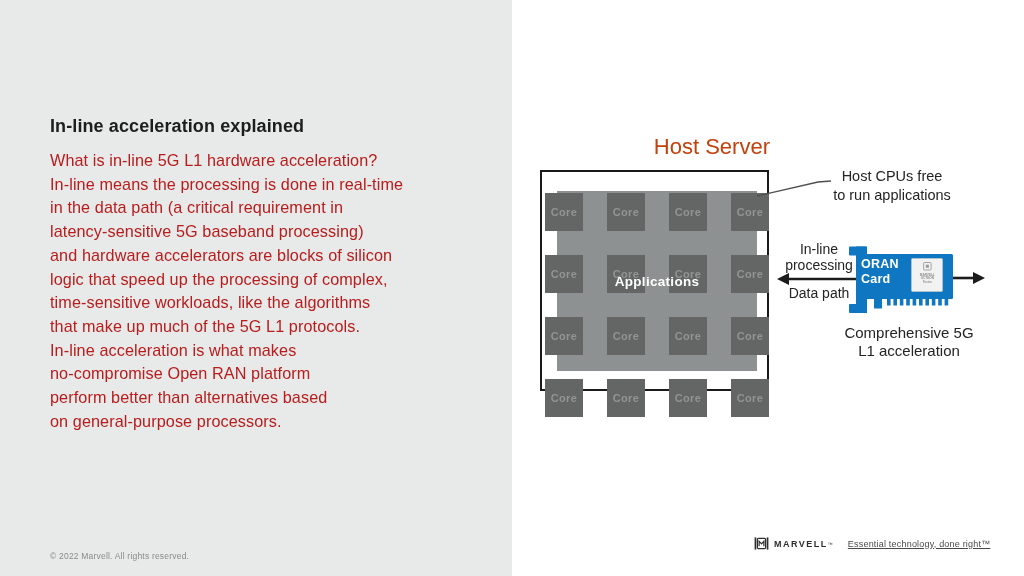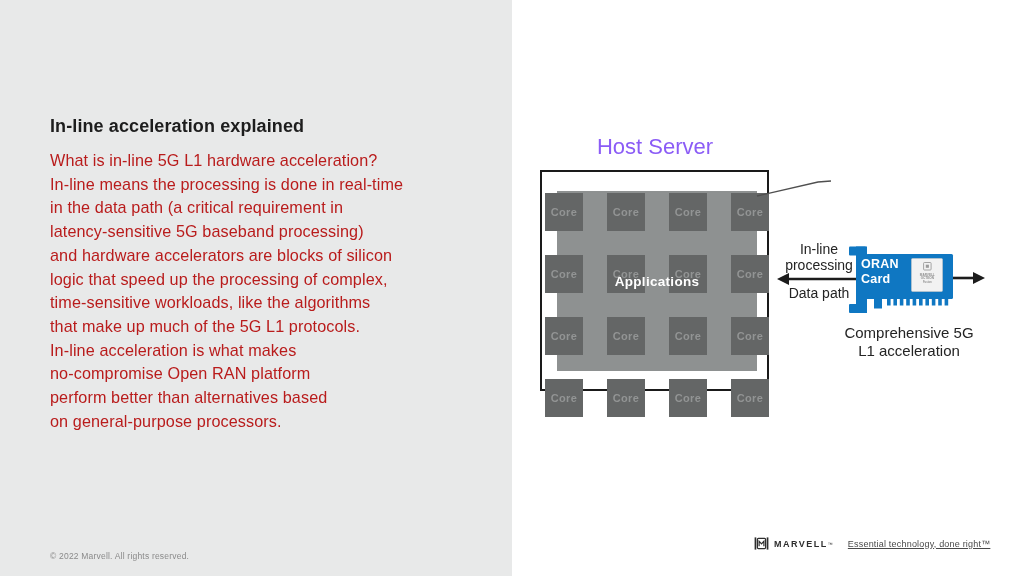--- a/index.html
+++ b/index.html
@@ -31,21 +31,21 @@
     white-space:pre-line;letter-spacing:.1px;
   }
   .copyright{
     position:absolute;left:50px;top:538px;
     font-size:8.5px;color:#8a8a8a;letter-spacing:.2px;margin-top:13px;
   }
 
   
   .host-title{
     position:absolute;left:540px;top:134px;width:230px;
-    text-align:center;font-size:22px;color:#8b5cf6;font-weight:400;
+    text-align:right;font-size:22px;color:#c2410c;font-weight:400;
   }
   .server-box{
     position:absolute;left:540px;top:170px;width:229px;height:221px;
     background:#ffffff;border:2px solid #1a1a1a;
   }
   .core-panel{
     position:absolute;left:15px;top:19px;width:200px;height:180px;
     background:var(--panel-gray);
     display:grid;
     grid-template-columns:repeat(4,38px);
@@ -157,20 +157,22 @@
     <g stroke="#1c1c1c" fill="#1c1c1c">
       <line x1="48" y1="119" x2="116" y2="119" stroke-width="2.6"></line>
       <polygon points="37,119 49,113 49,125" stroke="none"></polygon>
     </g>
     <g stroke="#1c1c1c" fill="#1c1c1c">
       <line x1="212" y1="118" x2="233" y2="118" stroke-width="2.6"></line>
       <polygon points="245,118 233,112 233,124" stroke="none"></polygon>
     </g>
   </svg>
 
+  <div class="callout-text">Host CPUs free
+to run applications</div>
   <div class="lbl inline-lbl">In-line
 processing</div>
   <div class="lbl datapath-lbl">Data path</div>
 
   <svg class="card-svg" viewBox="0 0 115 75">
     <g class="blue">
       <rect x="4" y="3.5" width="17" height="9" rx="1"></rect>
       <rect x="11" y="3.5" width="11" height="66.5"></rect>
       <rect x="4" y="61" width="17" height="9" rx="1"></rect>
       <rect x="21" y="11" width="87" height="45" rx="1.5"></rect>

